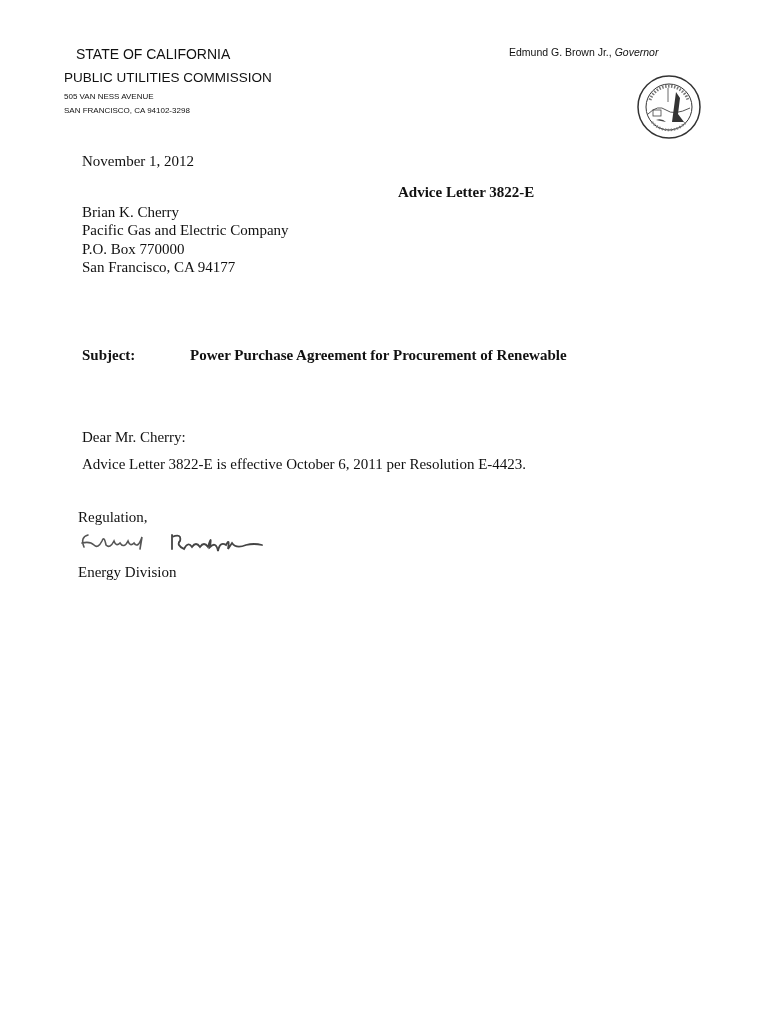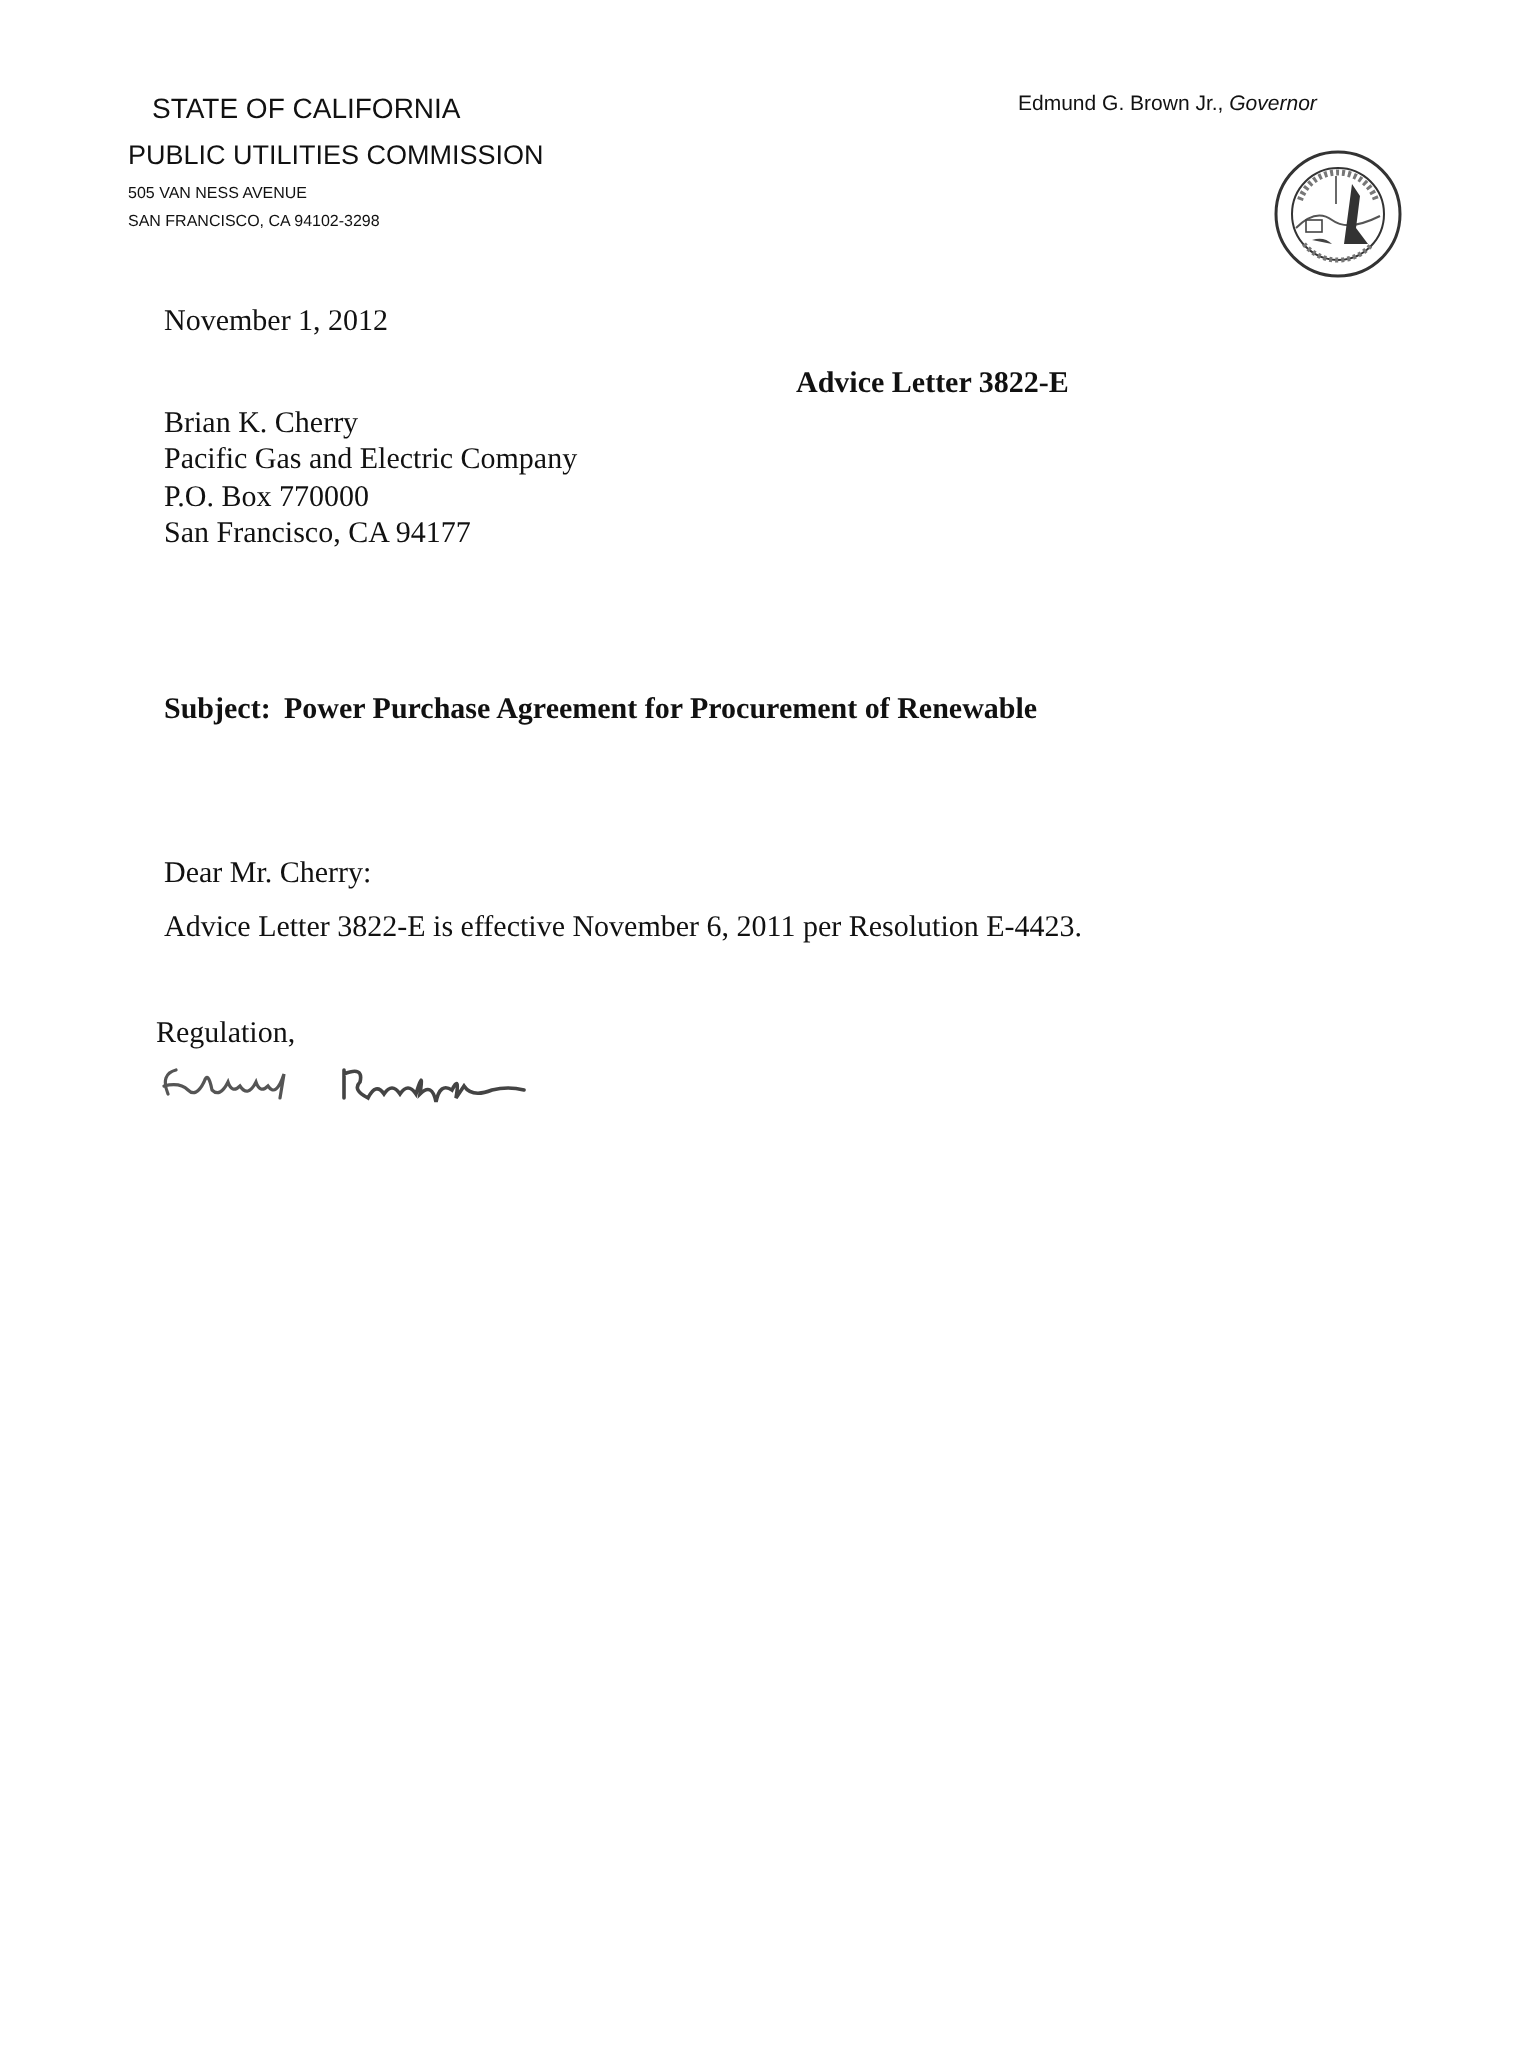--- a/index.html
+++ b/index.html
@@ -12,21 +12,21 @@
   .governor .title { font-style: italic; text-align: right; }
   .puc { left: 64px; top: 70px; font-size: 13.5px; }
   .addr1 { left: 64px; top: 92px; font-size: 8px; }
   .addr2 { left: 64px; top: 106px; font-size: 8px; }
   .seal { left: 636px; top: 74px; width: 66px; height: 66px; }
   .date { left: 82px; top: 153px; font-size: 15px; }
   .advice { left: 398px; top: 184px; font-size: 15px; font-weight: bold; }
   .addressee { left: 82px; top: 203px; font-size: 15px; line-height: 18.3px; }
   .addressee div { white-space: nowrap; }
   .subject { left: 82px; top: 346px; font-size: 15px; font-weight: bold; line-height: 18.5px; }
-  .subject .row { display: flex; }
+  .subject .row { display: flex; gap: 48px; }
   .subject .lbl { width: 60px; }
   .salutation { left: 82px; top: 429px; font-size: 15px; }
   .body-text { left: 82px; top: 456px; font-size: 15px; }
   .closing { left: 78px; top: 509px; font-size: 15px; }
   .signature { left: 76px; top: 527px; width: 190px; height: 30px; }
   .signer { left: 78px; top: 563px; font-size: 15px; line-height: 18.3px; }
 </style>
 </head>
 <body>
 
@@ -61,24 +61,25 @@
 </div>
 
 <div class="abs serif subject">
   <div class="row">
     <span class="lbl">Subject:</span>
     <span>Power Purchase Agreement for Procurement of Renewable</span>
   </div>
 </div>
 
 <div class="abs serif salutation">Dear Mr. Cherry:</div>
-<div class="abs serif body-text">Advice Letter 3822-E is effective November 6, 2011 per Resolution E-4423.</div>
+<div class="abs serif body-text">Advice Letter 3822-E is effective October 6, 2011 per Resolution E-4423.</div>
 <div class="abs serif closing">Regulation,</div>
 
 <div class="abs signature">
   <svg width="190" height="30" viewBox="0 0 190 30">
     <path d="M8 20 Q4 10 12 8 M6 16 Q14 14 18 18 Q22 22 26 14 Q28 8 30 18 Q34 22 38 14 Q40 20 44 16 Q48 22 52 14 Q54 20 58 16 Q62 22 66 10 L64 22" fill="none" stroke="#555" stroke-width="1.6" stroke-linecap="round"></path>
     <path d="M96 8 L96 22 M96 10 Q106 6 104 14 Q100 18 108 22 Q112 14 116 20 Q120 14 124 20 Q128 14 132 20 Q136 6 134 20 Q140 14 142 24 Q144 14 150 18 Q154 10 152 22 L156 16 Q160 22 170 18 Q178 16 186 18" fill="none" stroke="#444" stroke-width="1.8" stroke-linecap="round"></path>
   </svg>
 </div>
 
 <div class="abs serif signer">
+  <div>Energy Division</div>
 </div>
 
 </body></html>

